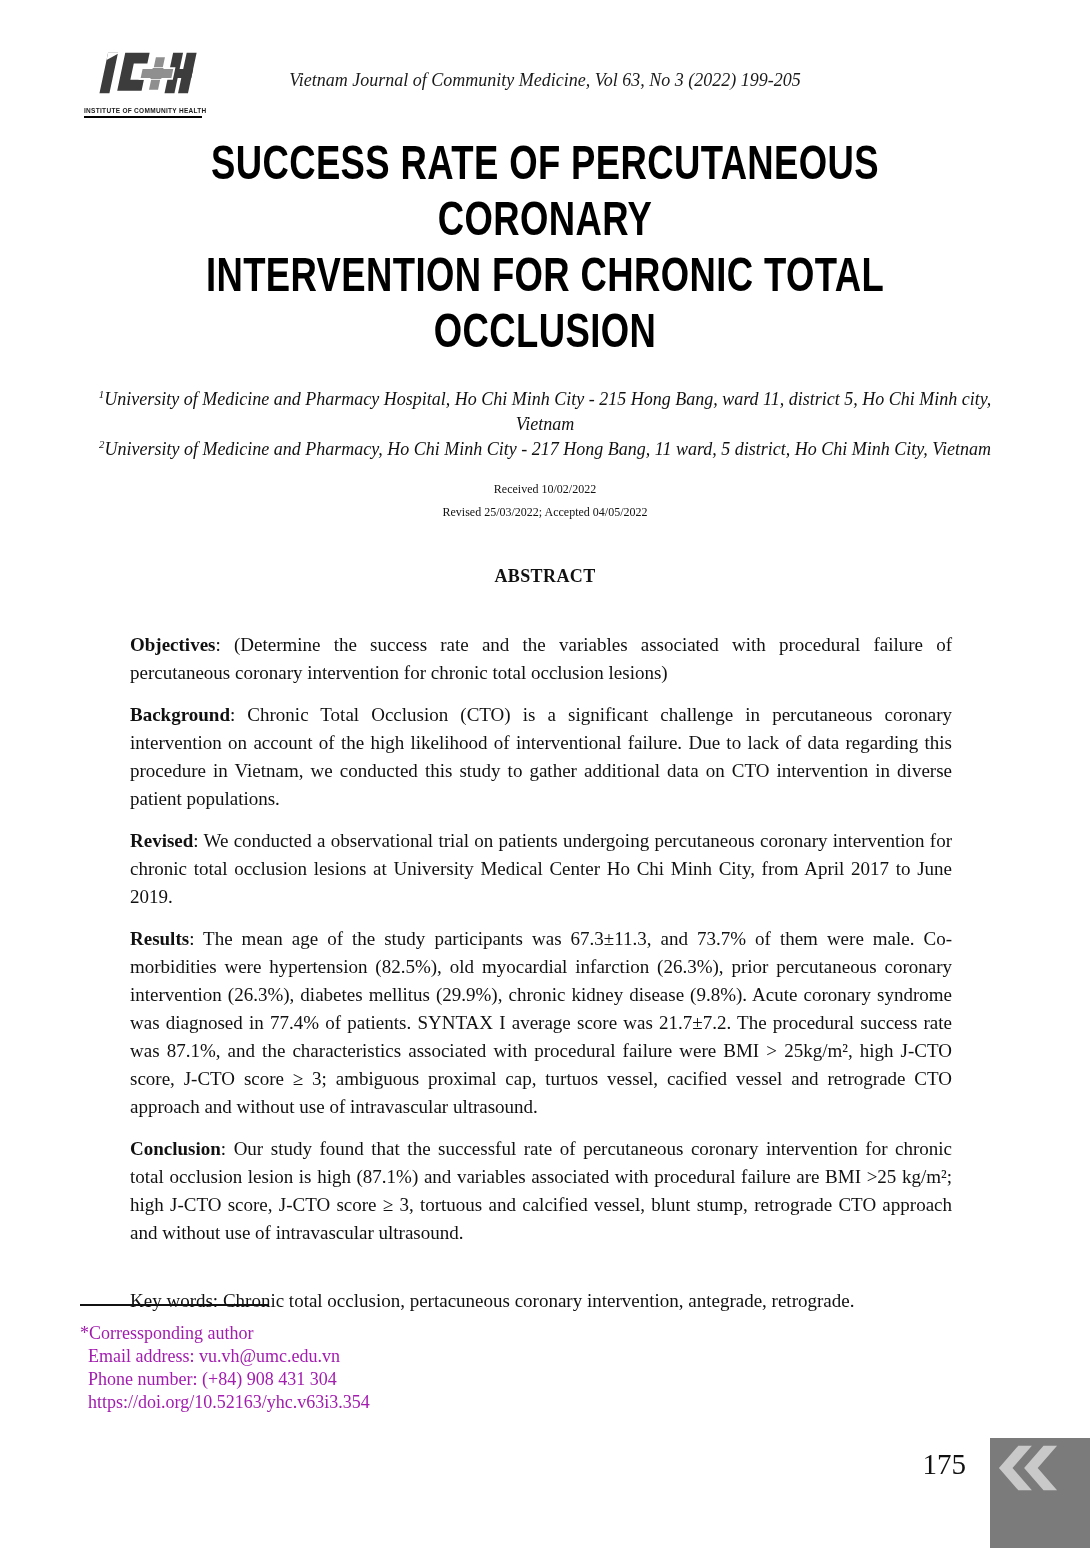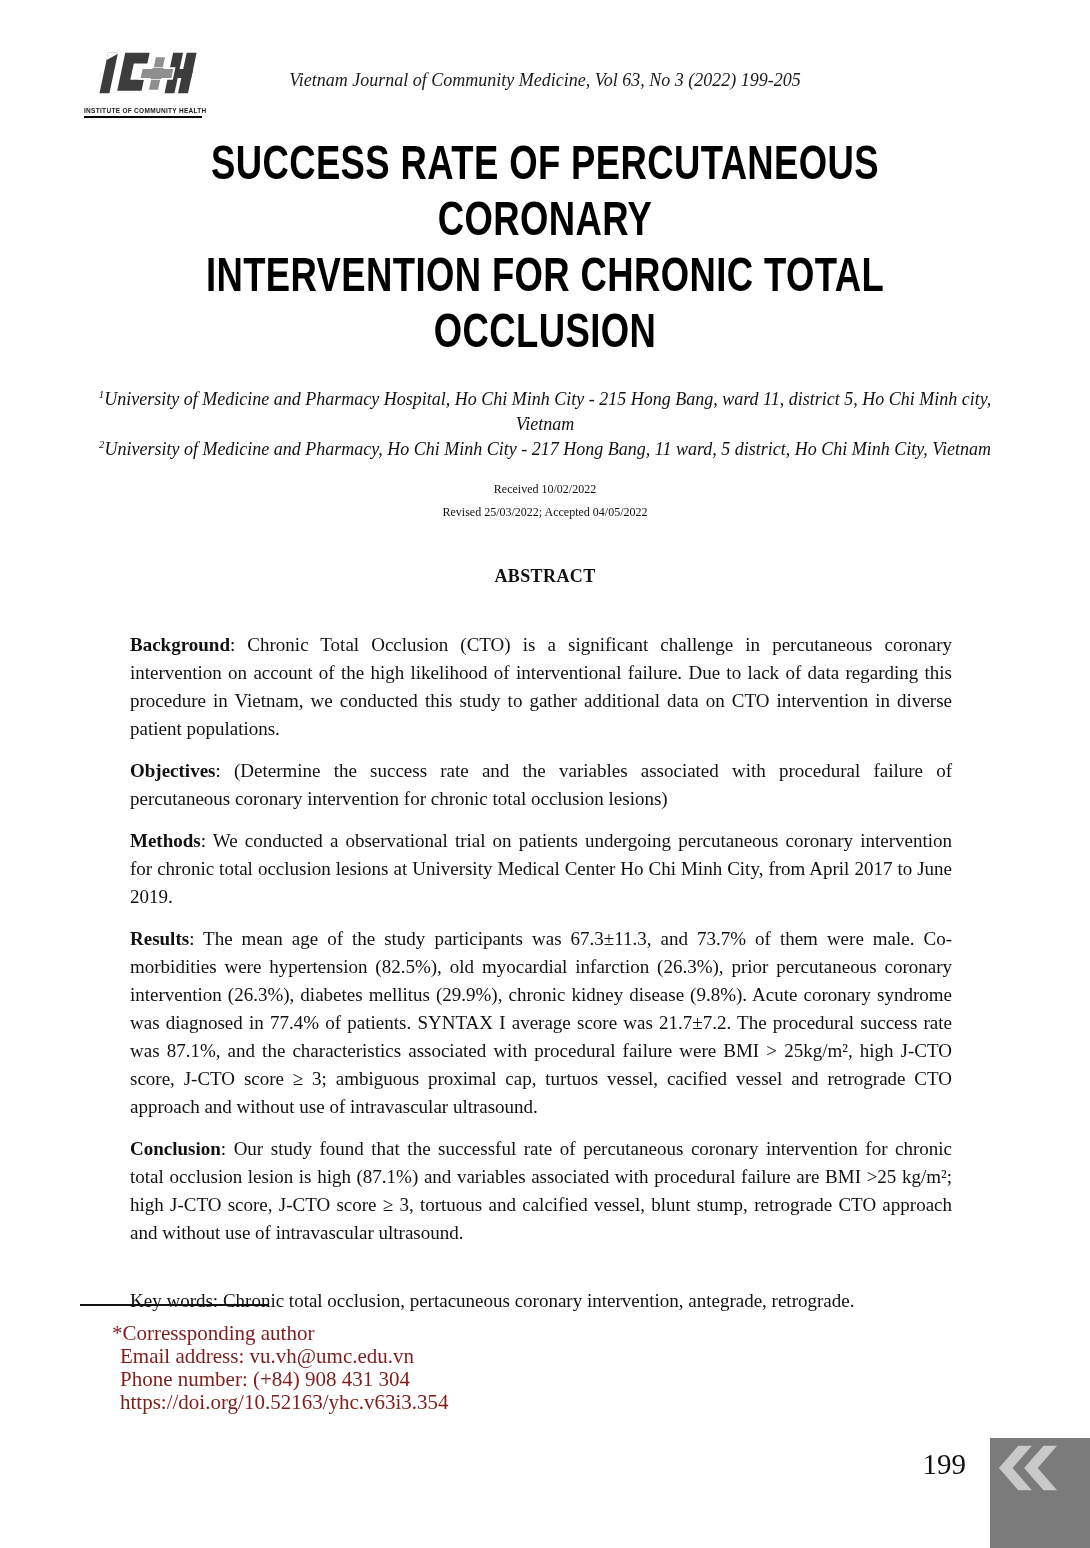--- a/index.html
+++ b/index.html
@@ -36,21 +36,21 @@
   }
   .abstract-body {
     margin:44px 138px 0 130px; font-size:19px; line-height:28px; text-align:justify;
   }
   .abstract-body p { margin:0 0 14px; }
   .abstract-body p.keywords { margin-top:40px; }
   .para-label { font-weight:bold; }
   .kw-label { }
   
   .footnote-rule { position:absolute; left:80px; top:1304px; width:188px; height:2px; background:#111; }
-  .footnote { position:absolute; left:80px; top:1322px; font-size:21px; line-height:23px; color:#7f1d1d;margin-left:32px; }
+  .footnote { position:absolute; left:80px; top:1322px; font-size:18px; line-height:23px; color:#a21caf; }
   .footnote .indent { padding-left:8px; }
   .pagenum { position:absolute; left:908px; top:1448px; width:58px; text-align:right; font-size:29px; color:#111; }
   .corner { position:absolute; right:0; bottom:0; width:100px; height:110px; background:#7b7b7b; }
   .corner svg { display:block; margin:7px 0 0 7px; width:62px; height:46px; }
 </style>
 </head>
 <body>
 
 <div class="page">
 
@@ -87,37 +87,37 @@
   </div>
 
   <div class="dates">
     <div>Received 10/02/2022</div>
     <div>Revised 25/03/2022; Accepted 04/05/2022</div>
   </div>
 
   <div class="abstract-heading">ABSTRACT</div>
 
   <div class="abstract-body">
+    <p><span class="para-label">Objectives</span><span>: </span><span>(Determine the success rate and the variables associated with procedural failure of percutaneous coronary intervention for chronic total occlusion lesions)</span></p>
     <p><span class="para-label">Background</span><span>: </span><span>Chronic Total Occlusion (CTO) is a significant challenge in percutaneous coronary intervention on account of the high likelihood of interventional failure. Due to lack of data regarding this procedure in Vietnam, we conducted this study to gather additional data on CTO intervention in diverse patient populations.</span></p>
-    <p><span class="para-label">Objectives</span><span>: </span><span>(Determine the success rate and the variables associated with procedural failure of percutaneous coronary intervention for chronic total occlusion lesions)</span></p>
-    <p><span class="para-label">Methods</span><span>: </span><span>We conducted a observational trial on patients undergoing percutaneous coronary intervention for chronic total occlusion lesions at University Medical Center Ho Chi Minh City, from April 2017 to June 2019.</span></p>
+    <p><span class="para-label">Revised</span><span>: </span><span>We conducted a observational trial on patients undergoing percutaneous coronary intervention for chronic total occlusion lesions at University Medical Center Ho Chi Minh City, from April 2017 to June 2019.</span></p>
     <p><span class="para-label">Results</span><span>: </span><span>The mean age of the study participants was 67.3±11.3, and 73.7% of them were male. Co-morbidities were hypertension (82.5%), old myocardial infarction (26.3%), prior percutaneous coronary intervention (26.3%), diabetes mellitus (29.9%), chronic kidney disease (9.8%). Acute coronary syndrome was diagnosed in 77.4% of patients. SYNTAX I average score was 21.7±7.2. The procedural success rate was 87.1%, and the characteristics associated with procedural failure were BMI &gt; 25kg/m², high J-CTO score, J-CTO score ≥ 3; ambiguous proximal cap, turtuos vessel, cacified vessel and retrograde CTO approach and without use of intravascular ultrasound.</span></p>
     <p><span class="para-label">Conclusion</span><span>: </span><span>Our study found that the successful rate of percutaneous coronary intervention for chronic total occlusion lesion is high (87.1%) and variables associated with procedural failure are BMI &gt;25 kg/m²; high J-CTO score, J-CTO score ≥ 3, tortuous and calcified vessel, blunt stump, retrograde CTO approach and without use of intravascular ultrasound.</span></p>
     <p class="keywords"><span class="kw-label">Key words:</span><span> Chronic total occlusion, pertacuneous coronary intervention, antegrade, retrograde.</span></p>
   </div>
 
   <div class="footnote-rule"></div>
   <div class="footnote">
     <div>*Corressponding author</div>
     <div class="indent">Email address: vu.vh@umc.edu.vn</div>
     <div class="indent">Phone number: (+84) 908 431 304</div>
     <div class="indent">https://doi.org/10.52163/yhc.v63i3.354</div>
   </div>
 
-  <div class="pagenum">199</div>
+  <div class="pagenum">175</div>
   <div class="corner">
     <svg viewBox="0 0 64 46" aria-hidden="true">
       <polygon points="22,0 36,0 16,23 36,46 22,46 2,23" fill="#c9c9c9"></polygon>
       <polygon points="48,0 62,0 42,23 62,46 48,46 28,23" fill="#c9c9c9"></polygon>
     </svg>
   </div>
 
 </div>
 
 </body></html>

